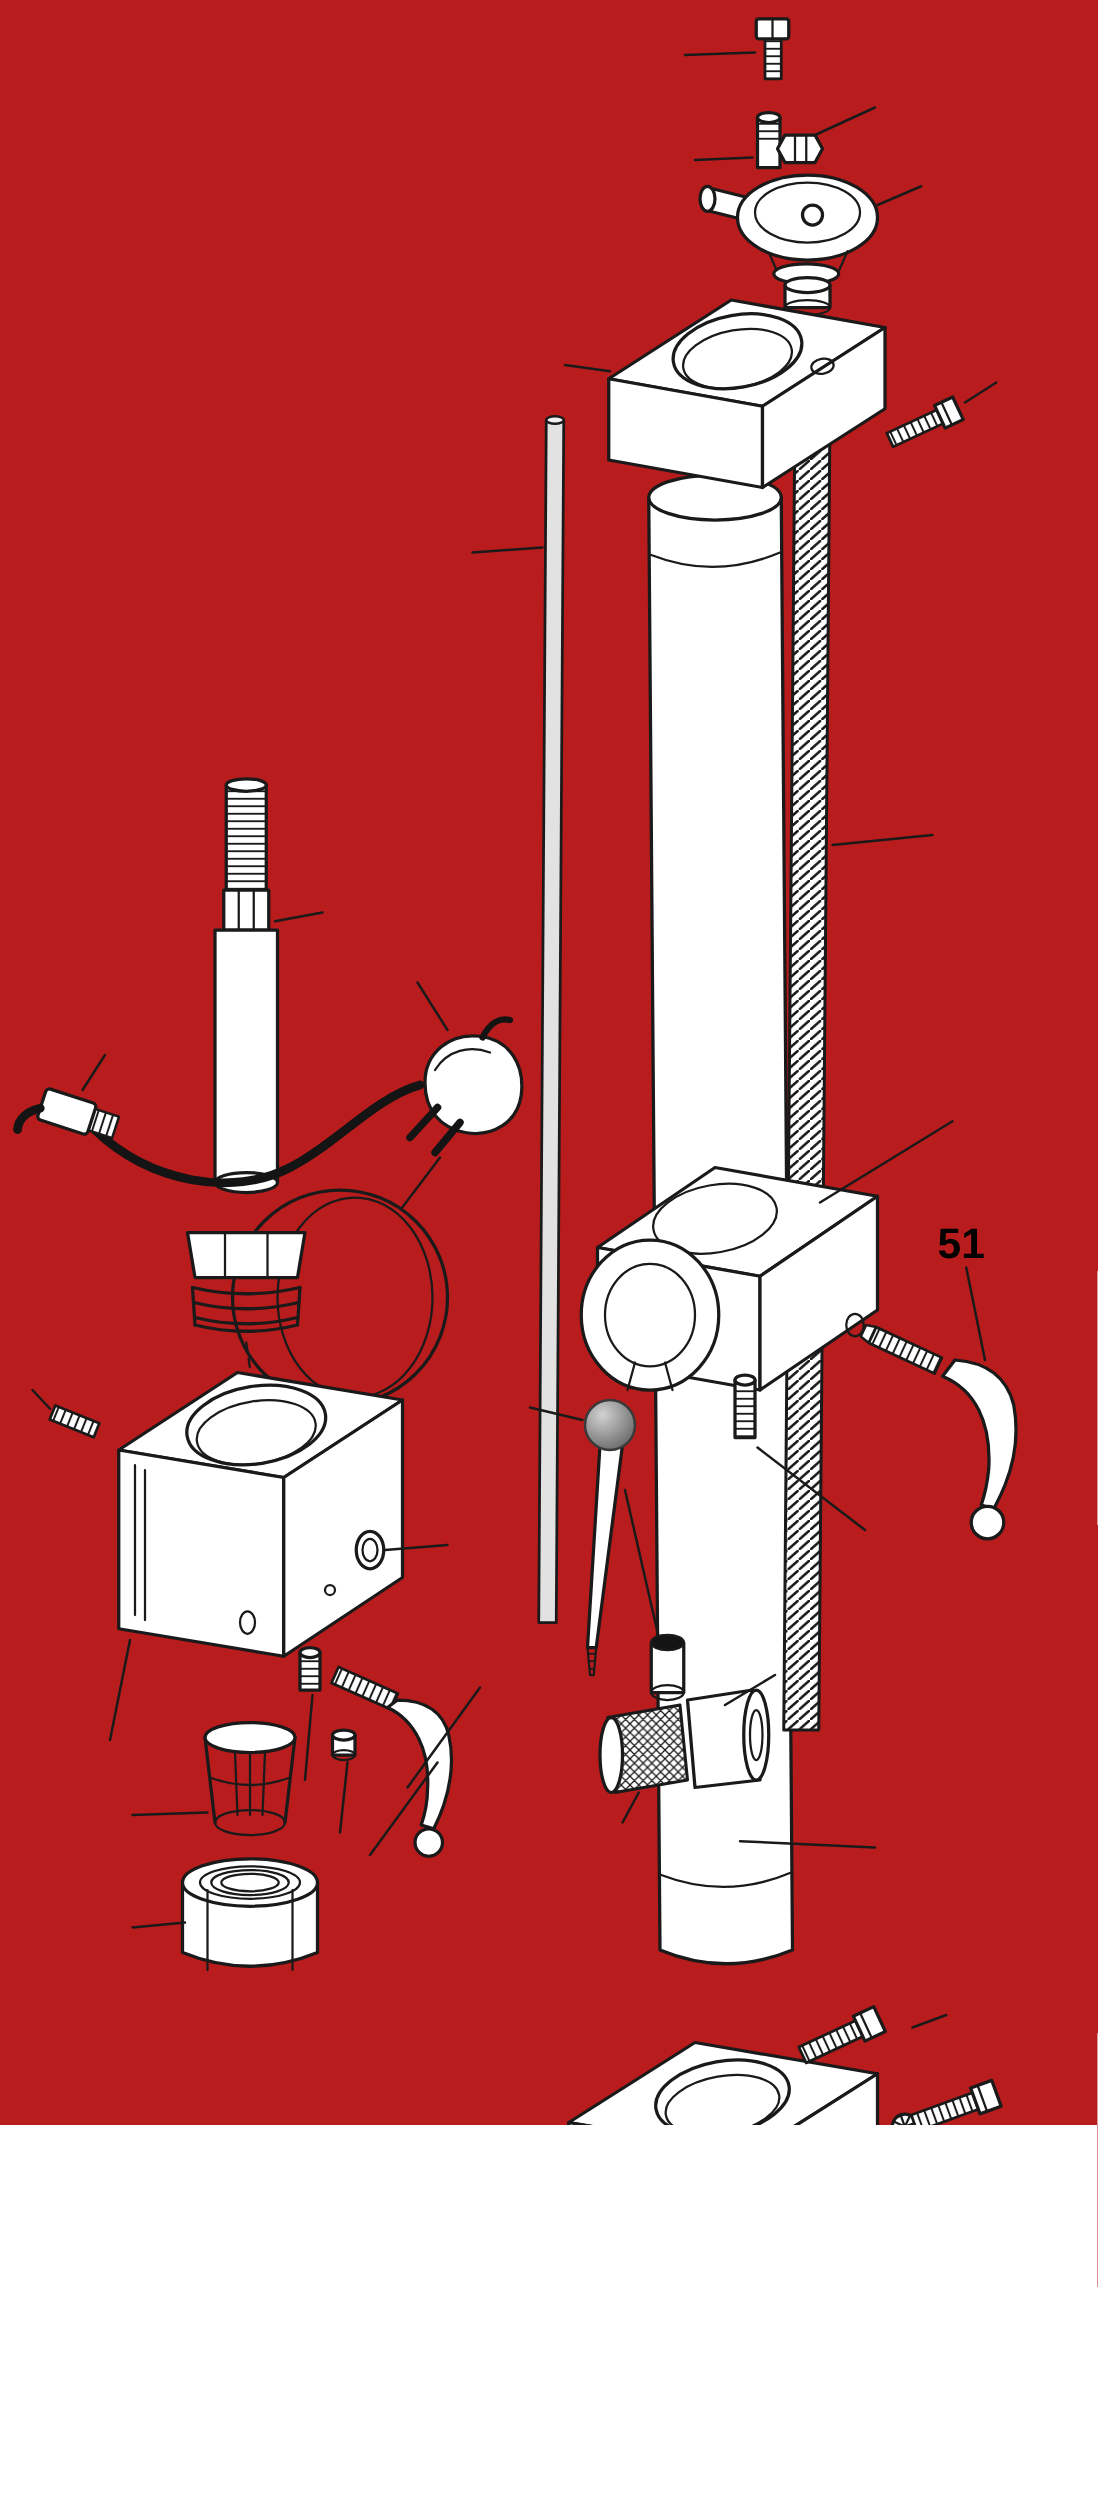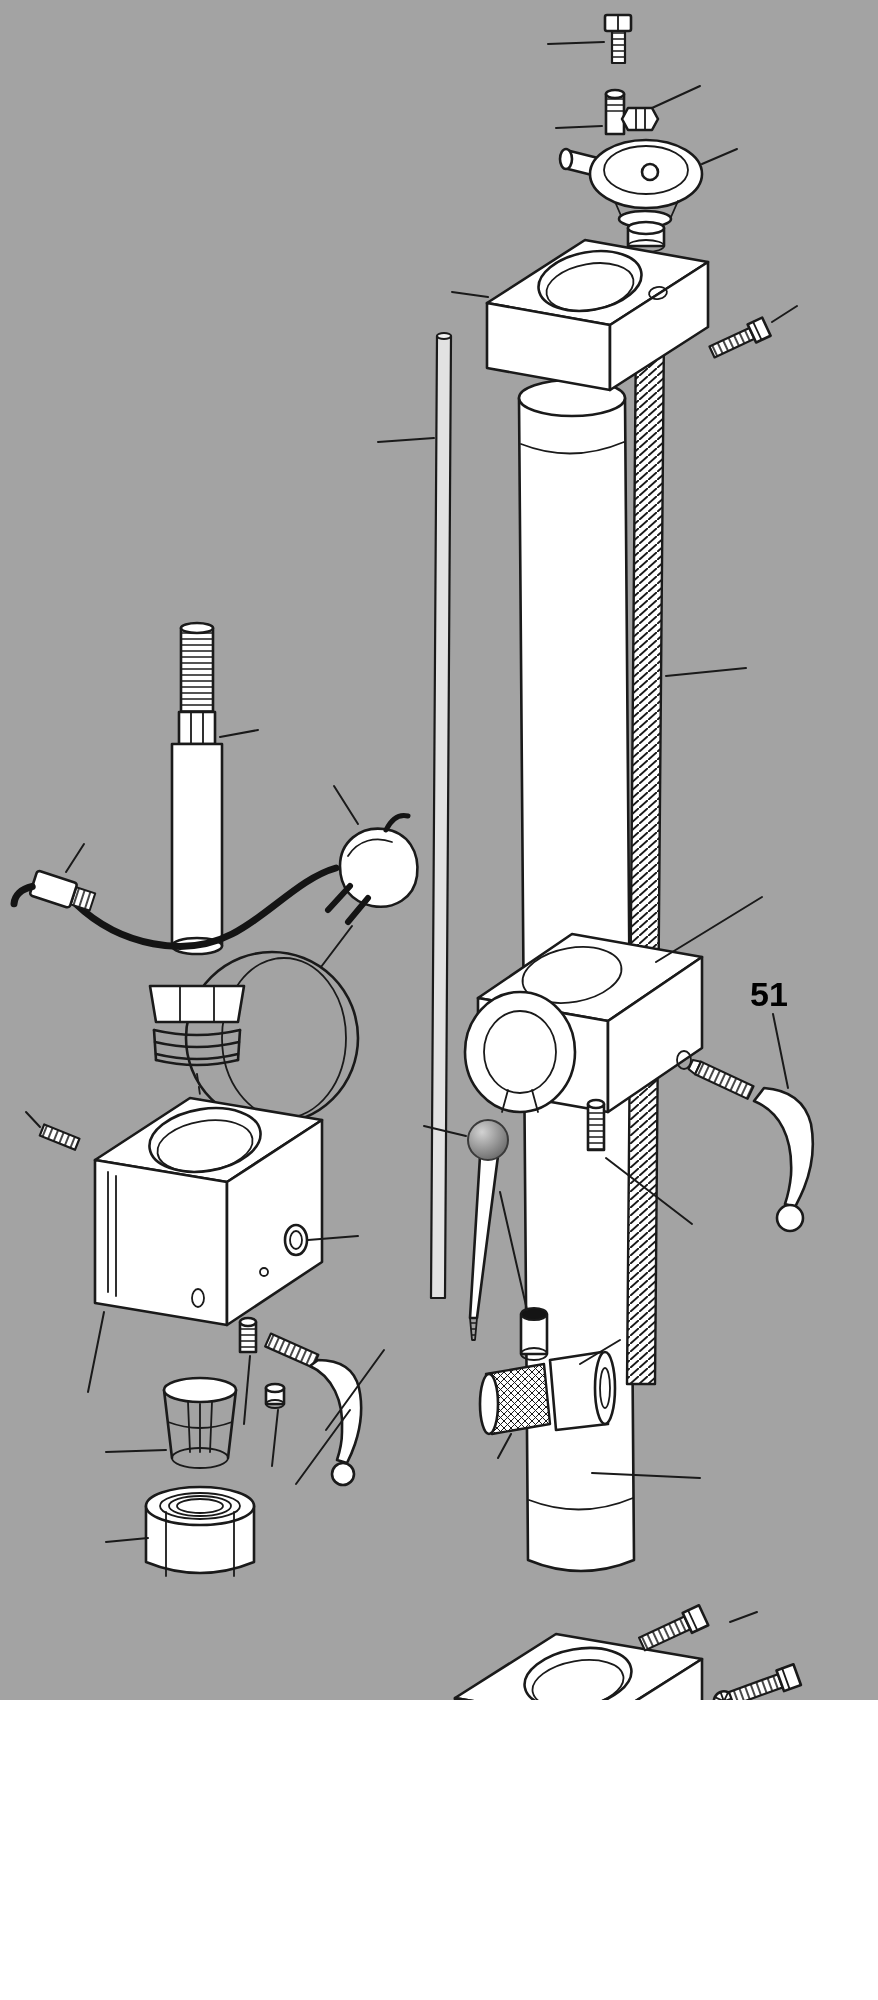--- a/index.html
+++ b/index.html
@@ -1,17 +1,17 @@
 <!DOCTYPE html>
 <html><head>
 <meta charset="utf-8">
 <style>
   html,body { margin:0; padding:0; background:#ffffff; }
   .stage {
-    position:relative; width:878px; height:1700px; background:#a3a3a3;
+    position:relative; width:878px; height:1700px; background:#b91c1c;
     font-family:"Liberation Sans", sans-serif; overflow:hidden;
   }
   svg { position:absolute; left:0; top:0; }
   svg * { stroke-linejoin:round; stroke-linecap:round; }
   .fw  { fill:#ffffff; stroke:#1a1a1a; stroke-width:2.6; }
   .ln  { fill:none;    stroke:#1a1a1a; stroke-width:2.6; }
   .thin{ fill:none;    stroke:#1a1a1a; stroke-width:1.8; }
   .ld  { fill:none;    stroke:#1a1a1a; stroke-width:2;   }
   .dash{ stroke-dasharray:7 6; }
   .cable { fill:none; stroke:#141414; stroke-width:7; }

